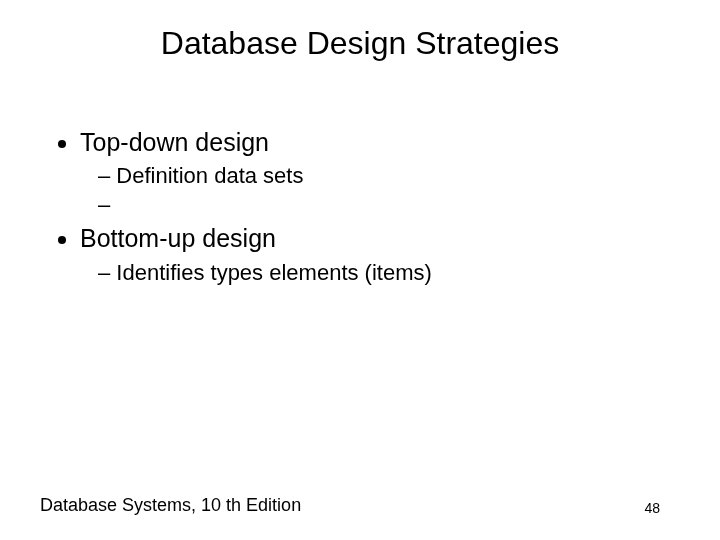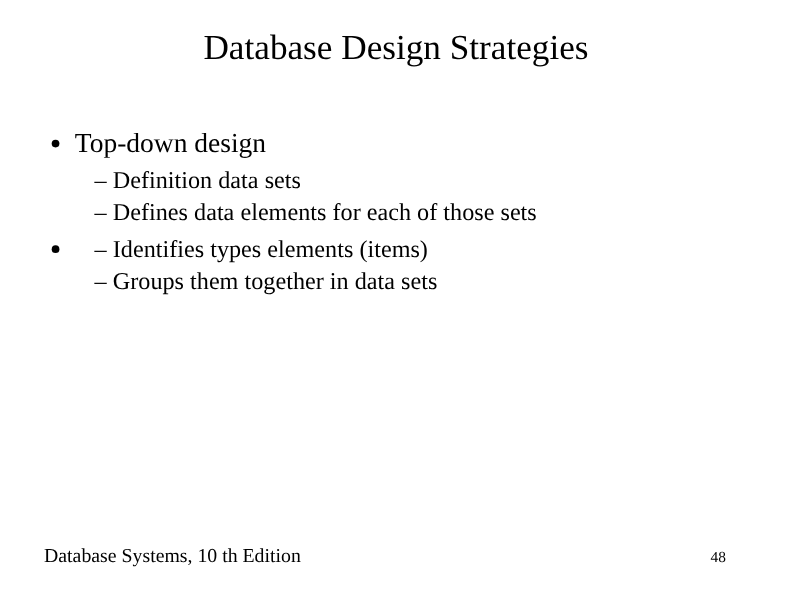--- a/index.html
+++ b/index.html
@@ -10,41 +10,40 @@
     background: #ffffff;
     font-family: Arial, Helvetica, sans-serif;
     color: #000000;
     overflow: hidden;
   }
   .slide {
     position: relative;
     width: 700px;
     height: 540px;
     box-sizing: border-box;
-    font-family: Liberation Serif, serif;
   }
   .title {
     position: absolute;
     top: 25px;
     left: 0;
     width: 720px;
     text-align: center;
     font-size: 32px;
     font-weight: normal;
     letter-spacing: 0px;
   }
   .body {
     position: absolute;
     top: 115px;
     left: 40px;
     right: 40px;
   }
   ul.lvl1 {
     list-style: disc;
-    margin: 0;
+    margin: 12px;
     padding-left: 28px;
   }
   ul.lvl1 > li {
     font-size: 25px;
     margin-bottom: 0px;
     line-height: 1.25;
   }
   ul.lvl2 {
     list-style: none;
     margin: 4px 0 4px 0;
@@ -85,28 +84,28 @@
 <div class="slide">
 
   <div class="title">Database Design Strategies</div>
 
   <div class="body">
     <ul class="lvl1">
       <li>
         <span>Top-down design</span>
         <ul class="lvl2">
           <li><span>Definition data sets</span></li>
-          <li><span>Defines data elements for each of those sets</span>
+          <li>
           </li>
         </ul>
       </li>
       <li>
+        <span>Bottom-up design</span>
         <ul class="lvl2">
           <li><span>Identifies types elements (items)</span></li>
-          <li><span>Groups them together in data sets</span></li>
         </ul>
       </li>
     </ul>
   </div>
 
   <div class="footer-left">Database Systems, 10 th Edition</div>
   <div class="footer-right">48</div>
 
 </div>
 

